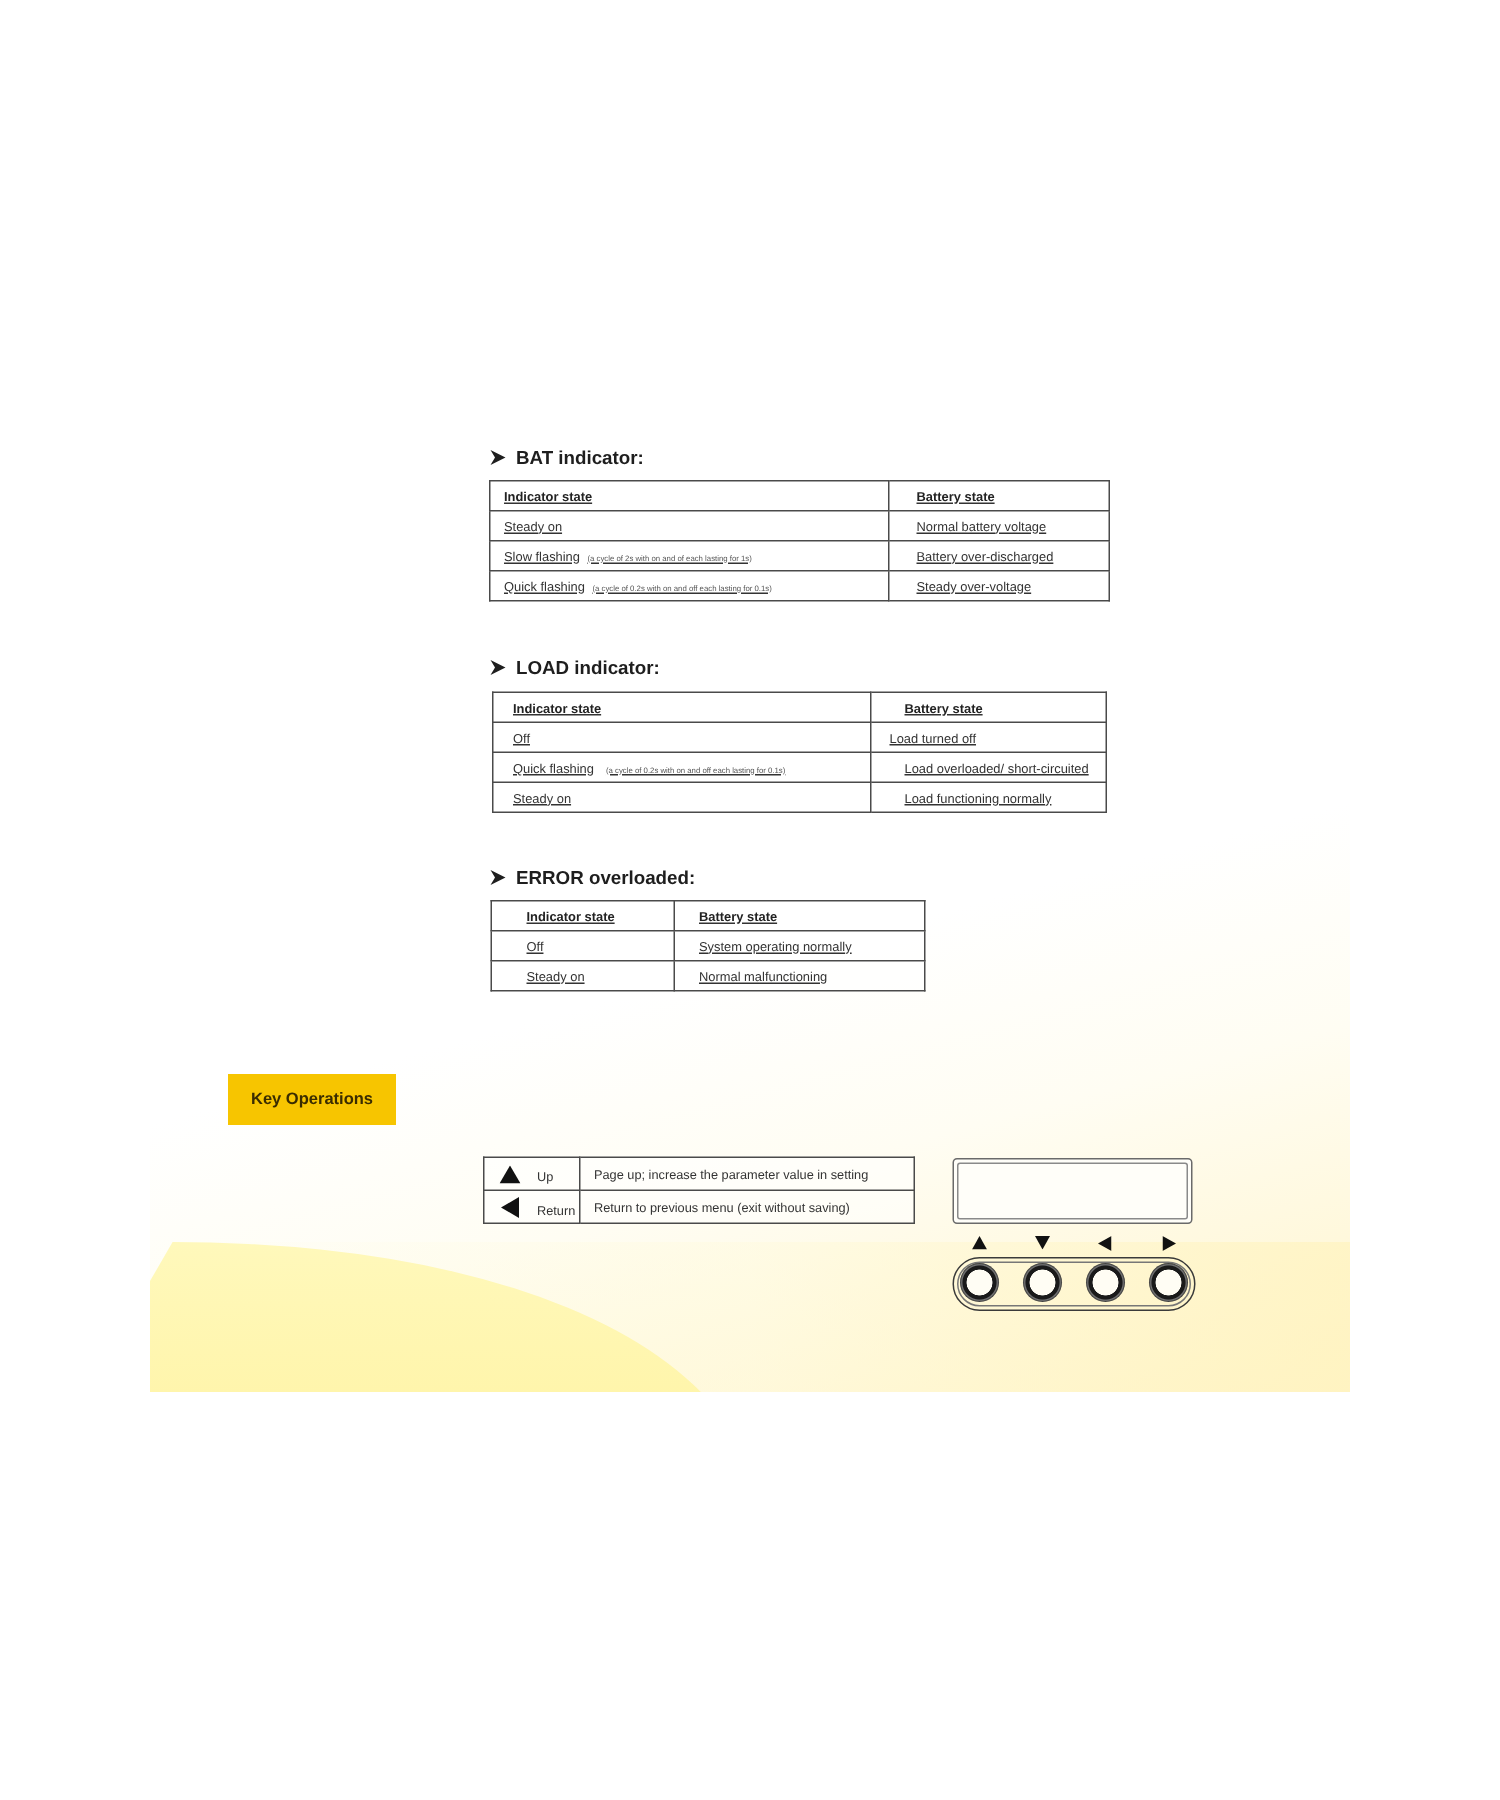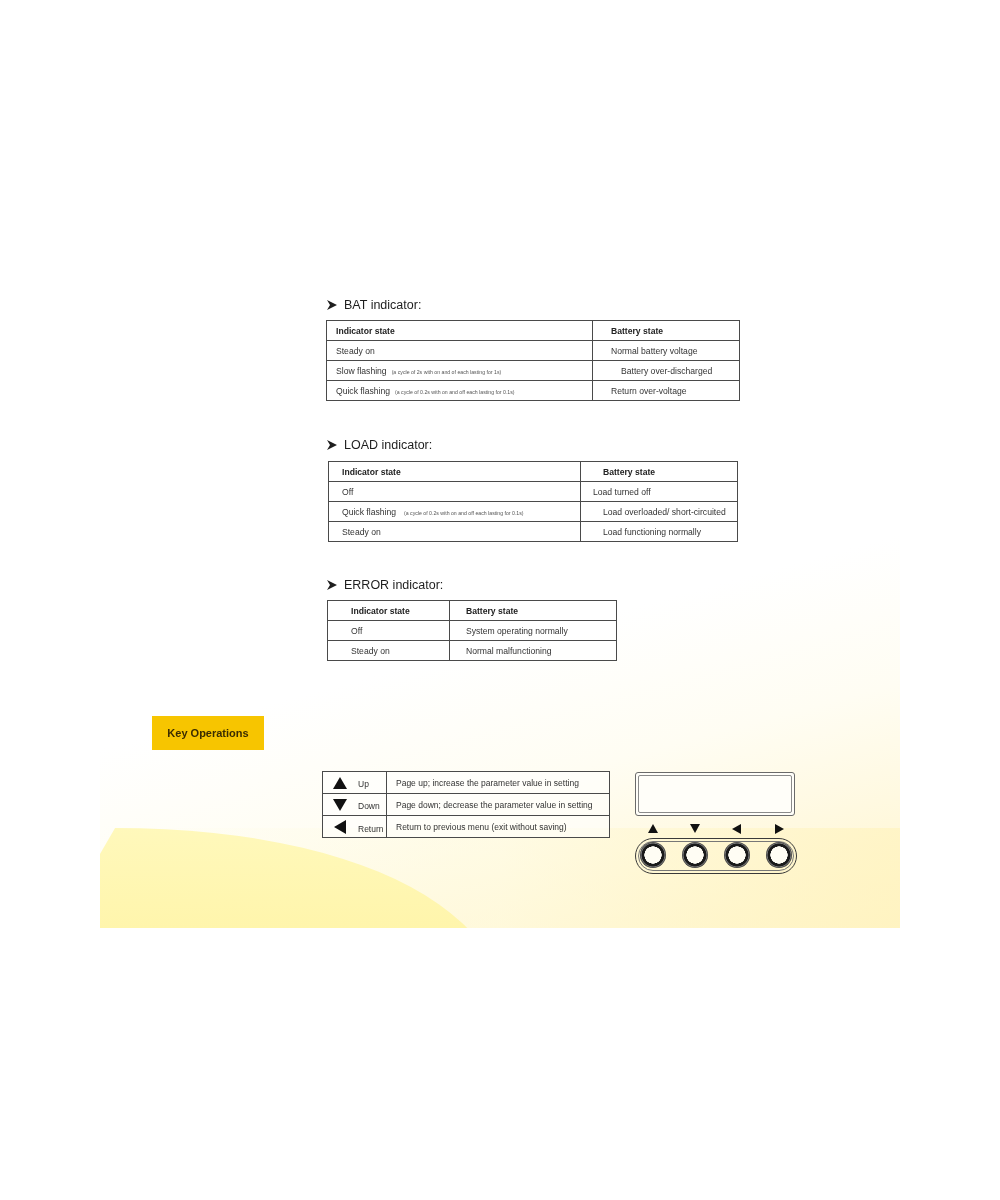--- a/index.html
+++ b/index.html
@@ -17,29 +17,30 @@
     background: linear-gradient(180deg, #fff8b8 0%, #fff3a0 60%, #fff0a0 100%);
     border-top-right-radius: 100% 100%;
     transform: skewX(-30deg);
     opacity: 0.95;
   }
   .panel .swoosh-fade {
     position: absolute; left: 0; top: 560px; width: 800px; height: 100px;
     background: linear-gradient(90deg, rgba(255,250,210,0) 0%, rgba(255,250,215,0.35) 50%, rgba(255,243,190,0.7) 100%);
   }
   .section-title {
-    position: absolute; font-weight: normal; font-size: 12.5px; color: #1e1e1e;
+    position: absolute; font-weight: bold; font-size: 12.5px; color: #1e1e1e;
     display: flex; align-items: center; gap: 6px;
   }
   .section-title .arrow {
     width: 12px; height: 12px; display: inline-block;
   }
   table.spec {
     position: absolute; border-collapse: collapse; font-size: 8.6px; color: #333;
     background: rgba(255,255,255,0.6);
+    text-decoration: underline;
   }
   table.spec td {
     border: 1px solid #4a4a4a; padding: 0 0 0 9px; height: 19px; vertical-align: middle; white-space: nowrap;
   }
   table.spec tr.head td { font-weight: bold; color: #222; }
   .note { font-size: 5.2px; color: #555; margin-left: 5px; }
   .key-badge {
     position: absolute; left: 52px; top: 448px; width: 112px; height: 34px;
     background: #f7c500; display: flex; align-items: center; justify-content: center;
     font-weight: bold; font-size: 11px; color: #3a2c00;
@@ -98,25 +99,25 @@
         <tr class="head">
       <td style="width:256px;">Indicator state</td>
       <td style="padding-left:18px;">Battery state</td>
     </tr>
     <tr>
       <td><span>Steady on</span></td>
       <td style="padding-left:18px;margin-left:12px;">Normal battery voltage</td>
     </tr>
     <tr>
       <td><span>Slow flashing</span><span class="note">(a cycle of 2s with on and of each lasting for 1s)</span></td>
-      <td style="padding-left:28px;">Battery over-discharged</td>
+      <td style="padding-left:18px;">Battery over-discharged</td>
     </tr>
     <tr>
       <td><span>Quick flashing</span><span class="note">(a cycle of 0.2s with on and off each lasting for 0.1s)</span></td>
-      <td style="padding-left:18px;">Return over-voltage</td>
+      <td style="padding-left:18px;">Steady over-voltage</td>
     </tr>
   </tbody>
     </table>
 
   <div class="section-title" style="left:226px; top:170px;justify-content:center;">
     <svg class="arrow" viewBox="0 0 12 12">
         <path d="M1 1 L11 6 L1 11 L4 6 Z" fill="#1e1e1e"></path>
       </svg>
     <span>LOAD indicator:</span>
   </div>
@@ -138,21 +139,21 @@
       <td style="padding-left:13px;"><span>Steady on</span></td>
       <td style="padding-left:22px;">Load functioning normally</td>
     </tr>
   </tbody>
     </table>
 
   <div class="section-title" style="left:226px; top:310px;">
     <svg class="arrow" viewBox="0 0 12 12">
         <path d="M1 1 L11 6 L1 11 L4 6 Z" fill="#1e1e1e"></path>
       </svg>
-    <span>ERROR indicator:</span>
+    <span>ERROR overloaded:</span>
   </div>
   <table class="spec" style="left:227px; top:332px; width:290px;">
     <tbody>
         <tr class="head">
       <td style="width:98px; padding-left:23px;">Indicator state</td>
       <td style="padding-left:16px;">Battery state</td>
     </tr>
     <tr>
       <td style="padding-left:23px;">Off</td>
       <td style="padding-left:16px;">System operating normally</td>
@@ -180,33 +181,20 @@
               </span>
           <span class="lbl">Up</span>
         </div>
       </td>
       <td class="d">Page up; increase the parameter value in setting</td>
     </tr>
     <tr>
       <td class="k">
         <div class="kcell">
           <span class="glyph">
-                <svg width="14" height="12" viewBox="0 0 14 12">
-                  <path d="M0 0 L14 0 L7 12 Z" fill="#111"></path>
-                </svg>
-              </span>
-          <span class="lbl">Down</span>
-        </div>
-      </td>
-      <td class="d">Page down; decrease the parameter value in setting</td>
-    </tr>
-    <tr>
-      <td class="k">
-        <div class="kcell">
-          <span class="glyph">
                 <svg width="12" height="14" viewBox="0 0 12 14">
                   <path d="M12 0 L12 14 L0 7 Z" fill="#111"></path>
                 </svg>
               </span>
           <span class="lbl">Return</span>
         </div>
       </td>
       <td class="d">Return to previous menu (exit without saving)</td>
     </tr>
   </tbody>

